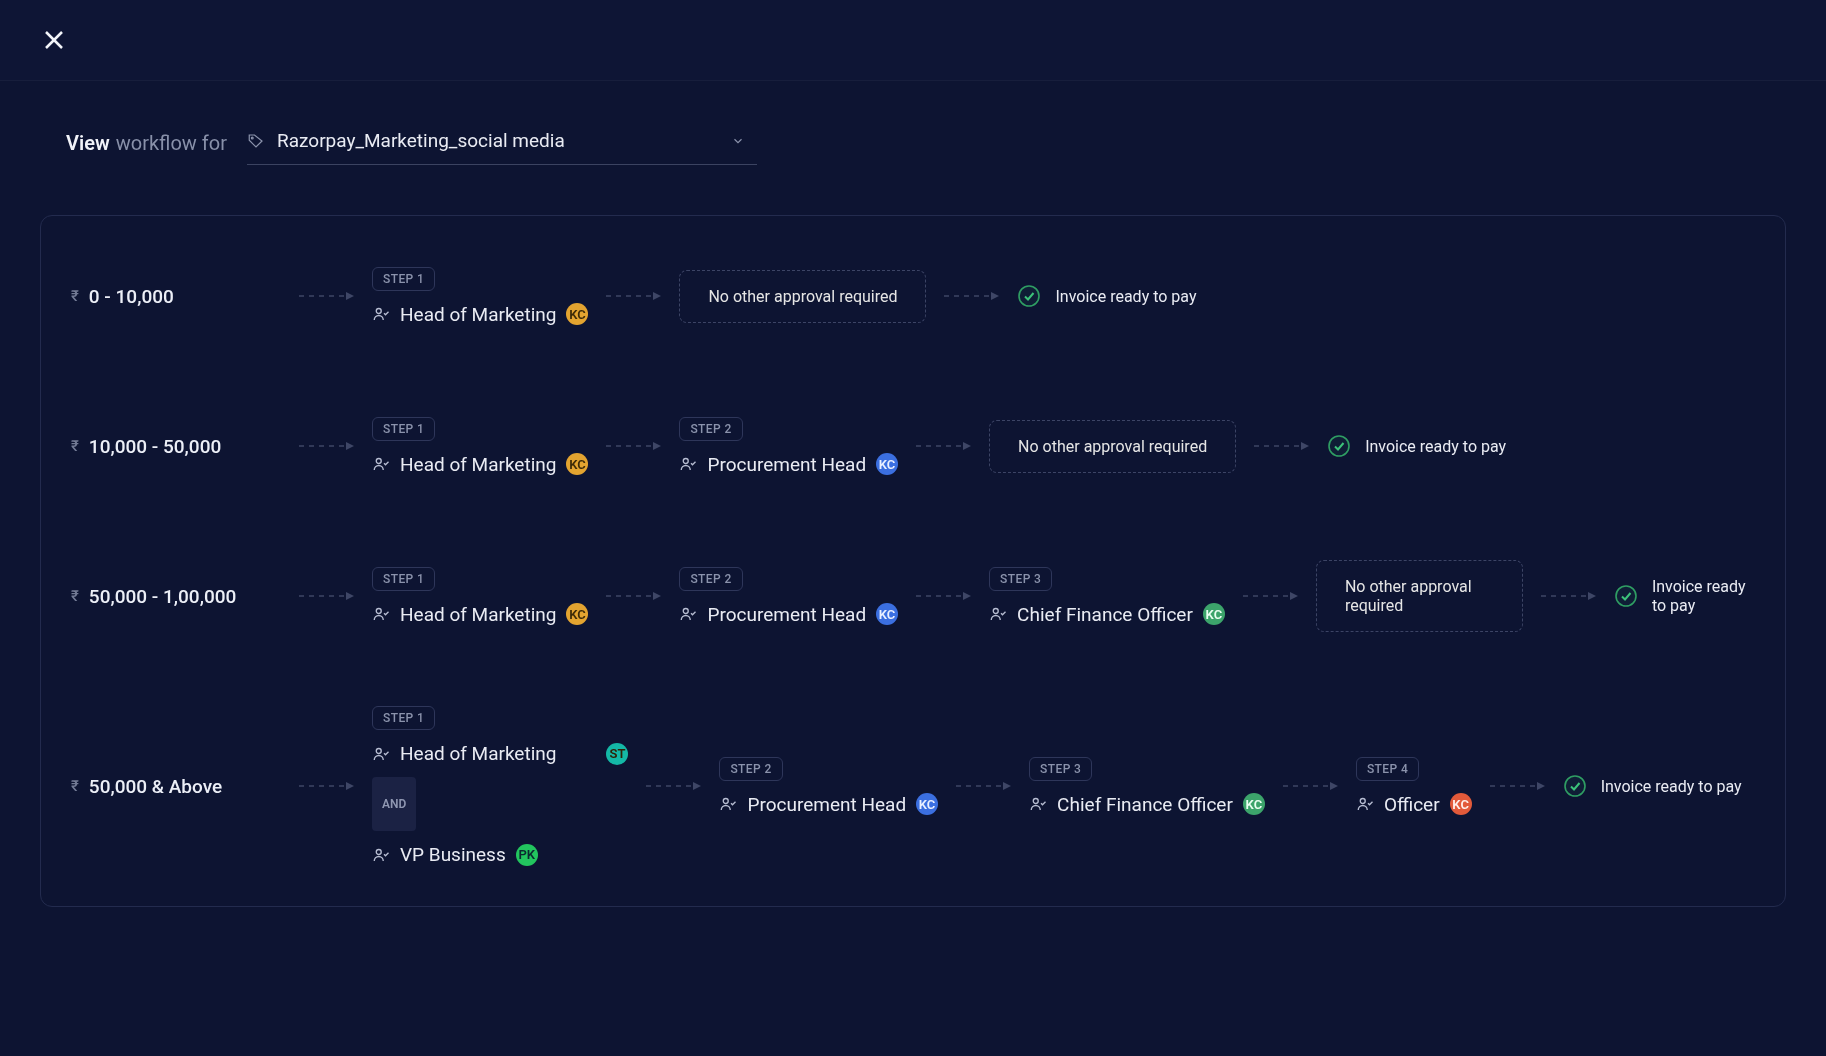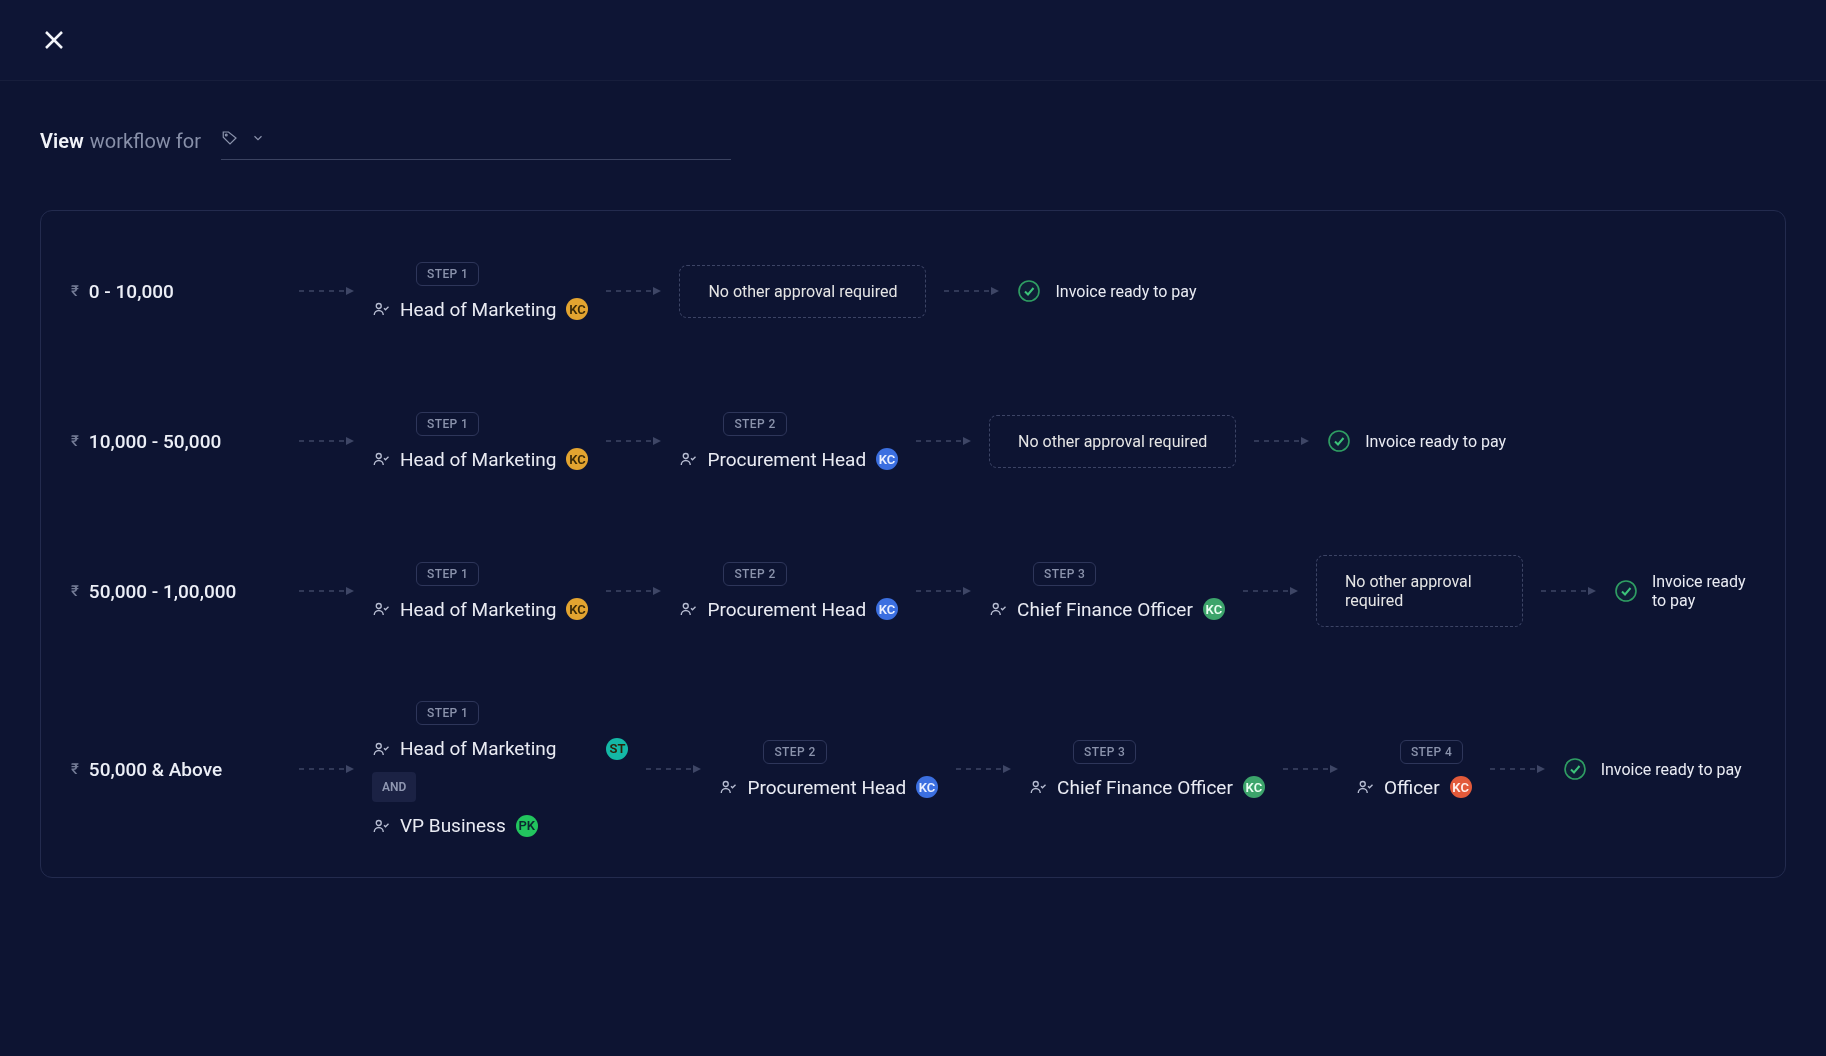--- a/index.html
+++ b/index.html
@@ -26,21 +26,21 @@
     display: flex; align-items: center; justify-content: center;
   }
   .close-btn svg { stroke: #f3f5fa; stroke-width: 2.5; }
 
   .subhead {
     padding: 40px 40px 20px 40px;
     display: flex;
     align-items: center;
     gap: 20px;
   }
-  .subhead .label-view { color: #f1f3f9; font-size: 20px; font-weight: 600; }
+  .subhead .label-view { color: #f1f3f9; font-size: 20px; font-weight: 600; margin-left: 26px; }
   .subhead .label-wf { color: #8890a9; font-size: 20px; font-weight: 400; margin-left: -14px; }
   .dropdown {
     display: flex; align-items: center; gap: 12px;
     border-bottom: 1px solid #3b4361;
     padding: 8px 12px 12px 0;
     min-width: 510px;
     justify-content: flex-start;
     cursor: pointer;
   }
   .dropdown .tag-icon { stroke: #8b93ac; }
@@ -78,21 +78,20 @@
   }
   .step-badge {
     align-self: flex-start;
     border: 1px solid #2e365a;
     border-radius: 6px;
     padding: 4px 10px;
     color: #8b93ac;
     font-size: 12px;
     font-weight: 500;
     letter-spacing: 0.4px;
-    margin-left: 44px;
   }
   .approvers { display: flex; flex-direction: column; gap: 12px; }
   .approver {
     display: flex; align-items: center; gap: 10px;
   }
   .approver .user-icon { stroke: #b7bdd2; }
   .approver .role { color: #e9ebf3; font-size: 19px; white-space: nowrap; }
   .avatar {
     width: 22px; height: 22px; border-radius: 50%;
     display: inline-flex; align-items: center; justify-content: center;
@@ -102,21 +101,21 @@
   .avatar.blue   { background: #3b6fe0; color:#eaf0ff;}
   .avatar.green  { background: #3ca46b; color:#eafff2;}
   .avatar.red    { background: #e25a3a; color:#fff0ec;}
   .avatar.teal   { background: #22c55e; color:#0b2a30;}
   .avatar.gold   { background: #14b8a6; color:#2f2208;margin-left:40px;}
 
   .and-badge {
     align-self: flex-start;
     background: #1b2244;
     border-radius: 4px;
-    padding: 8px 10px;
+    padding: 20px 10px;
     color: #8f97b1;
     font-size: 12px;
     font-weight: 600;
   }
 
   .arrow {
     flex: 0 0 auto;
     display: flex; align-items: center;
     padding: 0 18px 0 18px;
   }
@@ -154,20 +153,21 @@
 </div>
 
 <div class="subhead">
   <span class="label-view">View</span>
   <span class="label-wf">workflow for</span>
   <div class="dropdown">
     <svg class="tag-icon" width="18" height="18" viewBox="0 0 24 24" fill="none" stroke-width="1.6">
       <path d="M20 12l-8 8-9-9V4h7l10 8z"></path>
         <circle cx="7" cy="8" r="1.2"></circle>
     </svg>
+    <span class="value">Razorpay_Marketing_social media</span>
     <svg class="chev" width="14" height="14" viewBox="0 0 24 24" fill="none" stroke-width="2">
       <polyline points="6 9 12 15 18 9"></polyline>
     </svg>
   </div>
 </div>
 
 <div class="panel" id="tiers-panel">
     <div class="tier">
       <div class="amount">
     <span class="rupee">₹</span>

